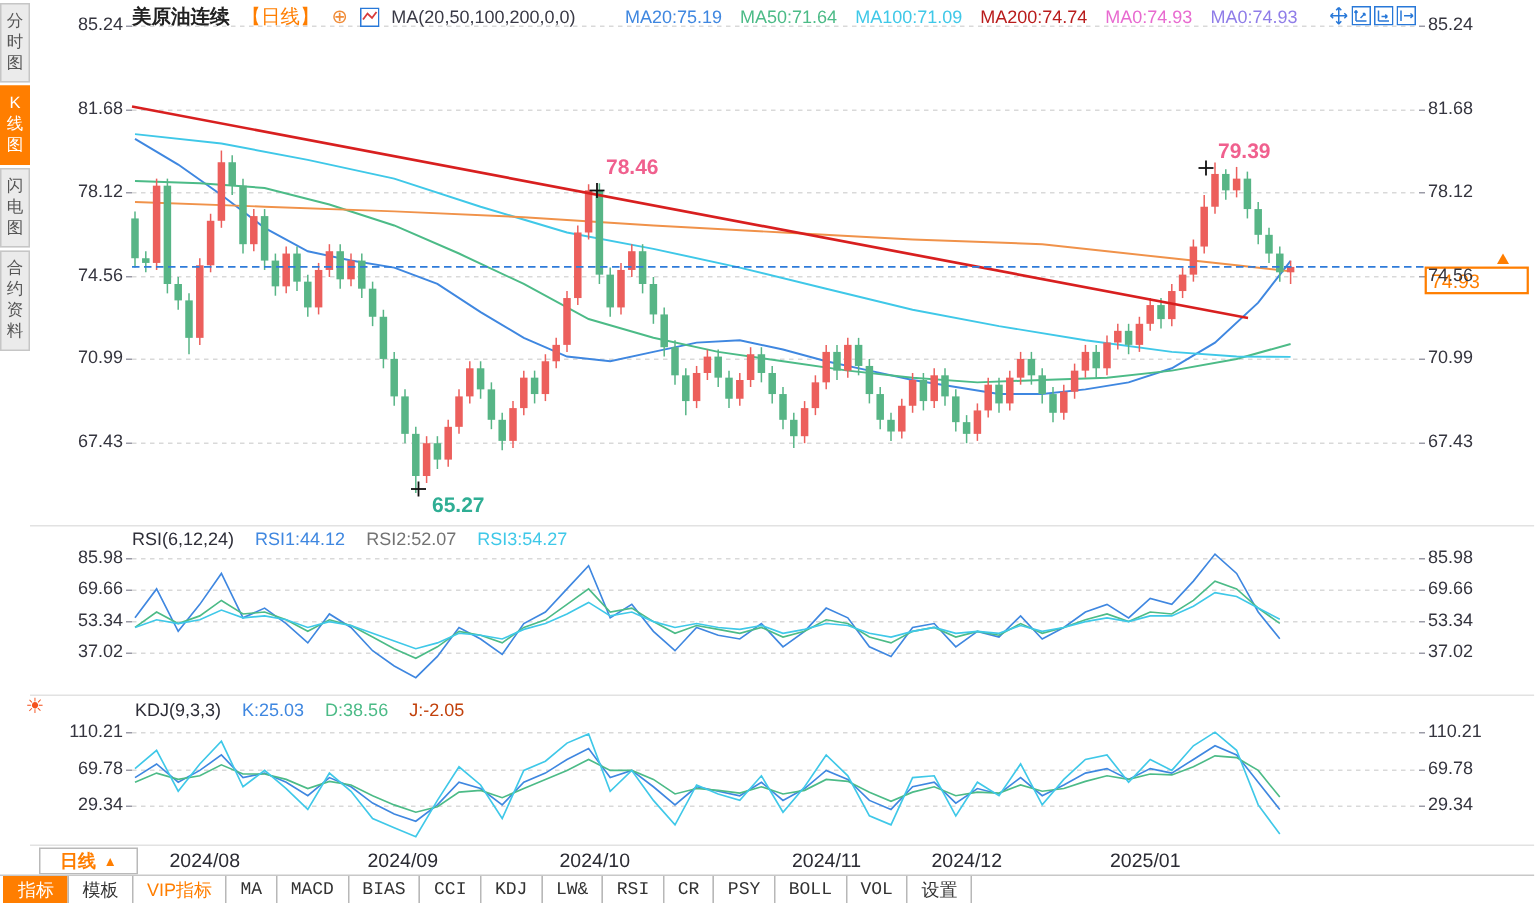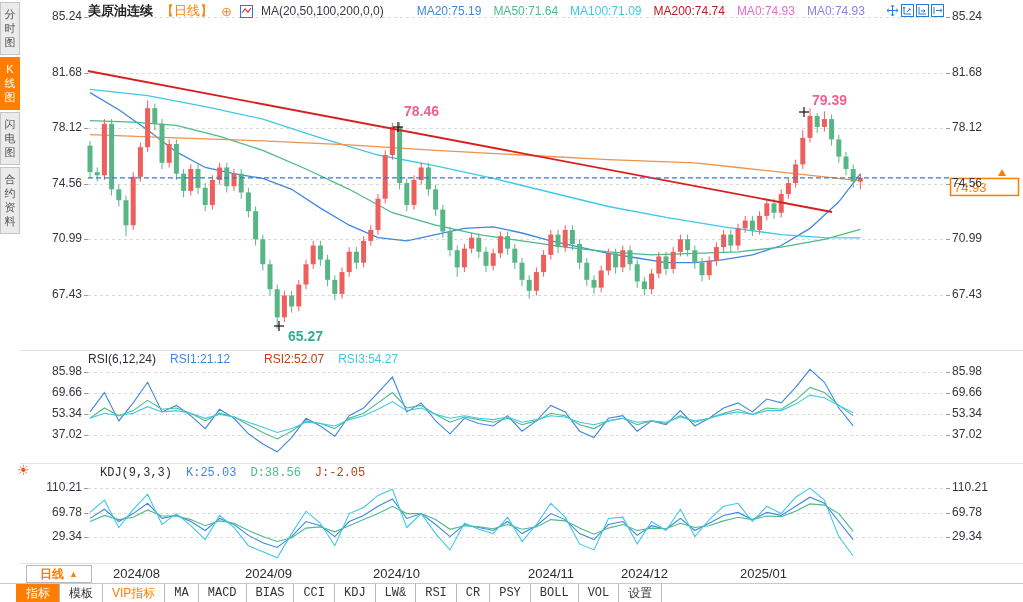--- a/index.html
+++ b/index.html
@@ -31,21 +31,21 @@
   #xrow{position:absolute;left:0;top:564px;width:1023px;height:19px;background:#fff;}
   #period-box{position:absolute;left:26px;top:1px;width:64px;height:16px;border:1px solid #b9b9b9;
               background:#fff;color:#ff7e00;font-weight:bold;font-size:12px;display:flex;
               align-items:center;justify-content:center;gap:5px;cursor:pointer;}
   .xdate{position:absolute;top:2px;font-weight:normal;color:#2b2b33;font-size:13px;}
   
   #toolbar{position:absolute;left:0;top:583px;width:1023px;height:19px;border-top:1px solid #c8c8c8;
            background:#fff;display:flex;align-items:stretch;}
   .tb-tab{border:1px solid #b8b8b8;border-top:none;margin-left:-1px;padding:0 9px;display:flex;
           align-items:center;color:#333;background:#fff;cursor:pointer;white-space:nowrap;}
-  .tb-tab:first-child{margin-left:16px;}
+  .tb-tab:first-child{margin-left:2px;}
   .tb-tab.sel{background:#ff7e00;color:#fff;border-color:#ff7e00;}
   .tb-tab.vip{color:#ff7e00;}
   .tb-tab.latin{font-family:"Liberation Mono","DejaVu Sans Mono",monospace;font-size:12px;}
   
   #chart-svg{position:absolute;left:0;top:0;}
 </style>
 </head>
 <body>
 <div id="app">
 
@@ -410,27 +410,27 @@
     </svg>
     <svg class="hicon" viewBox="0 0 13 13">
       <rect x="0.5" y="0.5" width="12" height="12" fill="#fff" stroke="#2878d8"></rect>
       <path d="M3 3 L3 10 M5 6.5 L11 6.5 M11 6.5 L9.3 5 M11 6.5 L9.3 8" stroke="#2878d8" fill="none"></path>
     </svg>
   </div>
 
   <div class="pane-hdr" style="top:352px;">
     <span class="ttl">RSI(6,12,24)</span>
     <span id="rsi-values" style="display:flex;gap:14px;">
-        <span class="mav" style="color: rgb(63, 135, 224);">RSI1:21.12</span>
-        <span class="mav" style="color: #c2410c; margin-left: 20px;">RSI2:52.07</span>
+        <span class="mav" style="color: rgb(63, 135, 224);">RSI1:44.12</span>
+        <span class="mav" style="color: #737373;">RSI2:52.07</span>
         <span class="mav" style="color: rgb(63, 200, 232);">RSI3:54.27</span>
       </span>
   </div>
 
-  <div class="pane-hdr" style="top:466px;left:100px;font-family:Liberation Mono, monospace;">
+  <div class="pane-hdr" style="top:466px;left:90px;">
     <span class="ttl">KDJ(9,3,3)</span>
     <span id="kdj-values" style="display:flex;gap:14px;">
         <span class="mav" style="color: rgb(63, 135, 224);">K:25.03</span>
         <span class="mav" style="color: rgb(76, 187, 135);">D:38.56</span>
         <span class="mav" style="color: #c2410c;">J:-2.05</span>
       </span>
   </div>
   <div id="sun-icon">☀</div>
 
   <div id="xrow">

